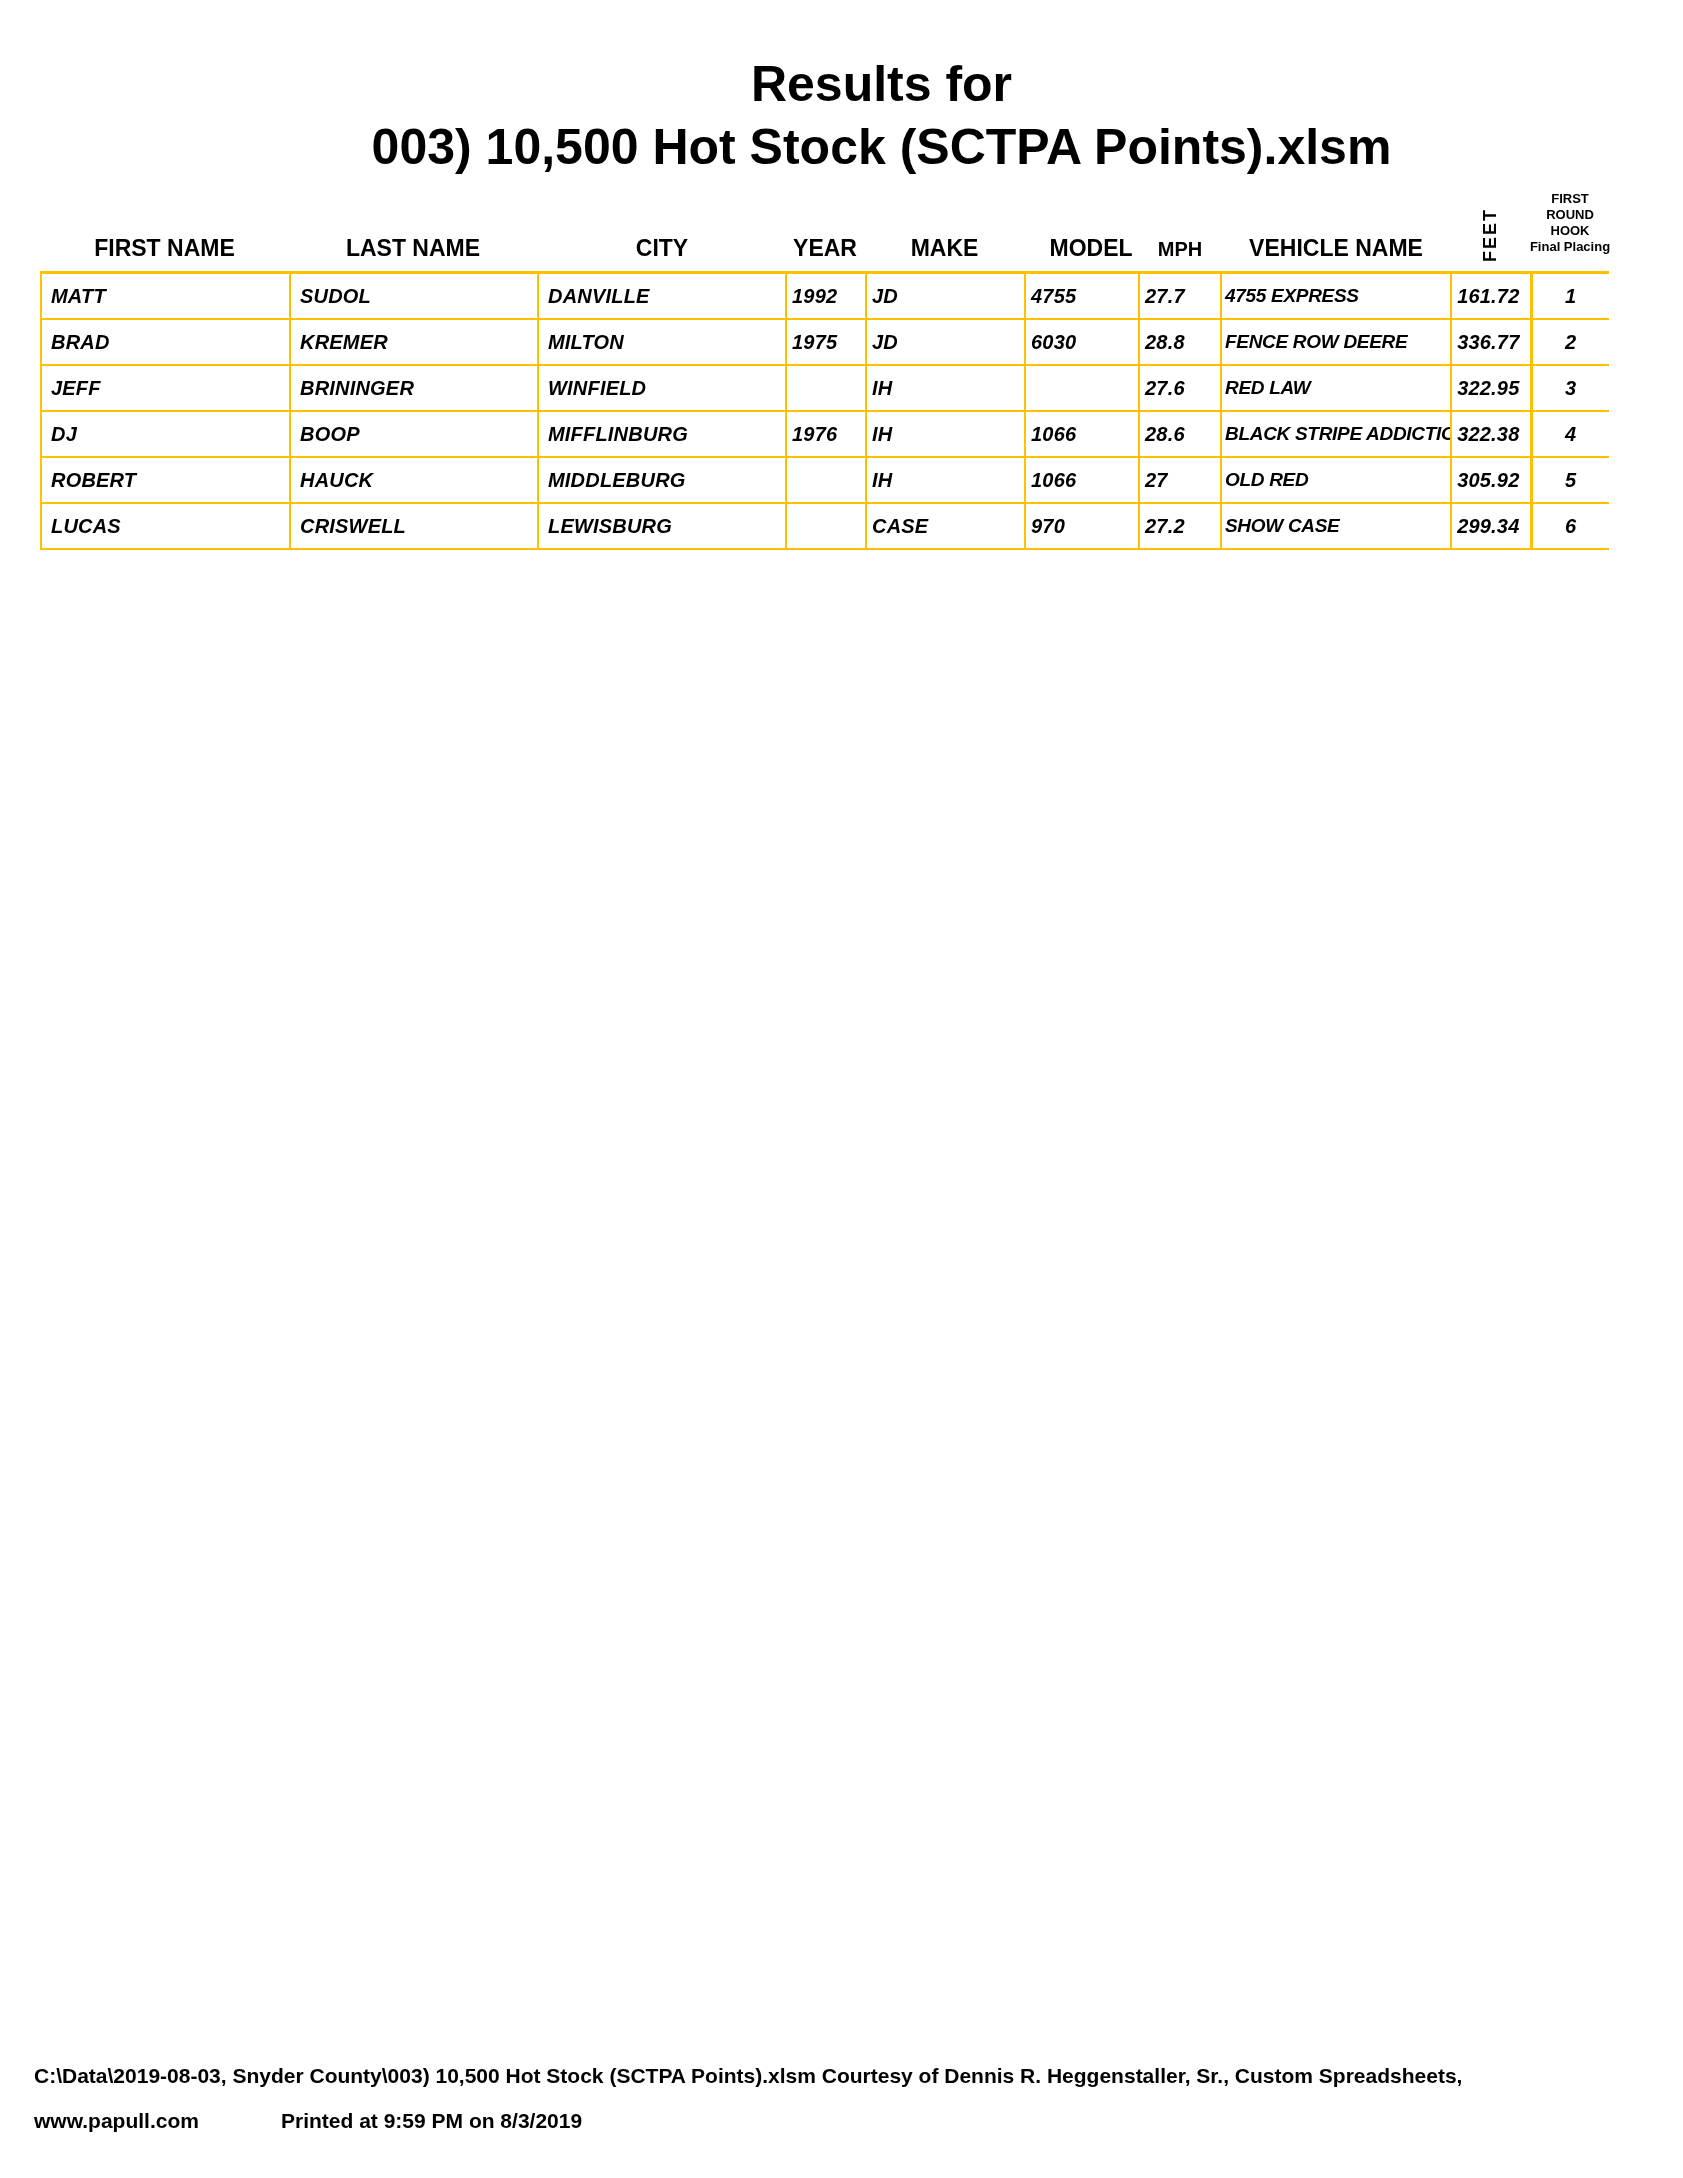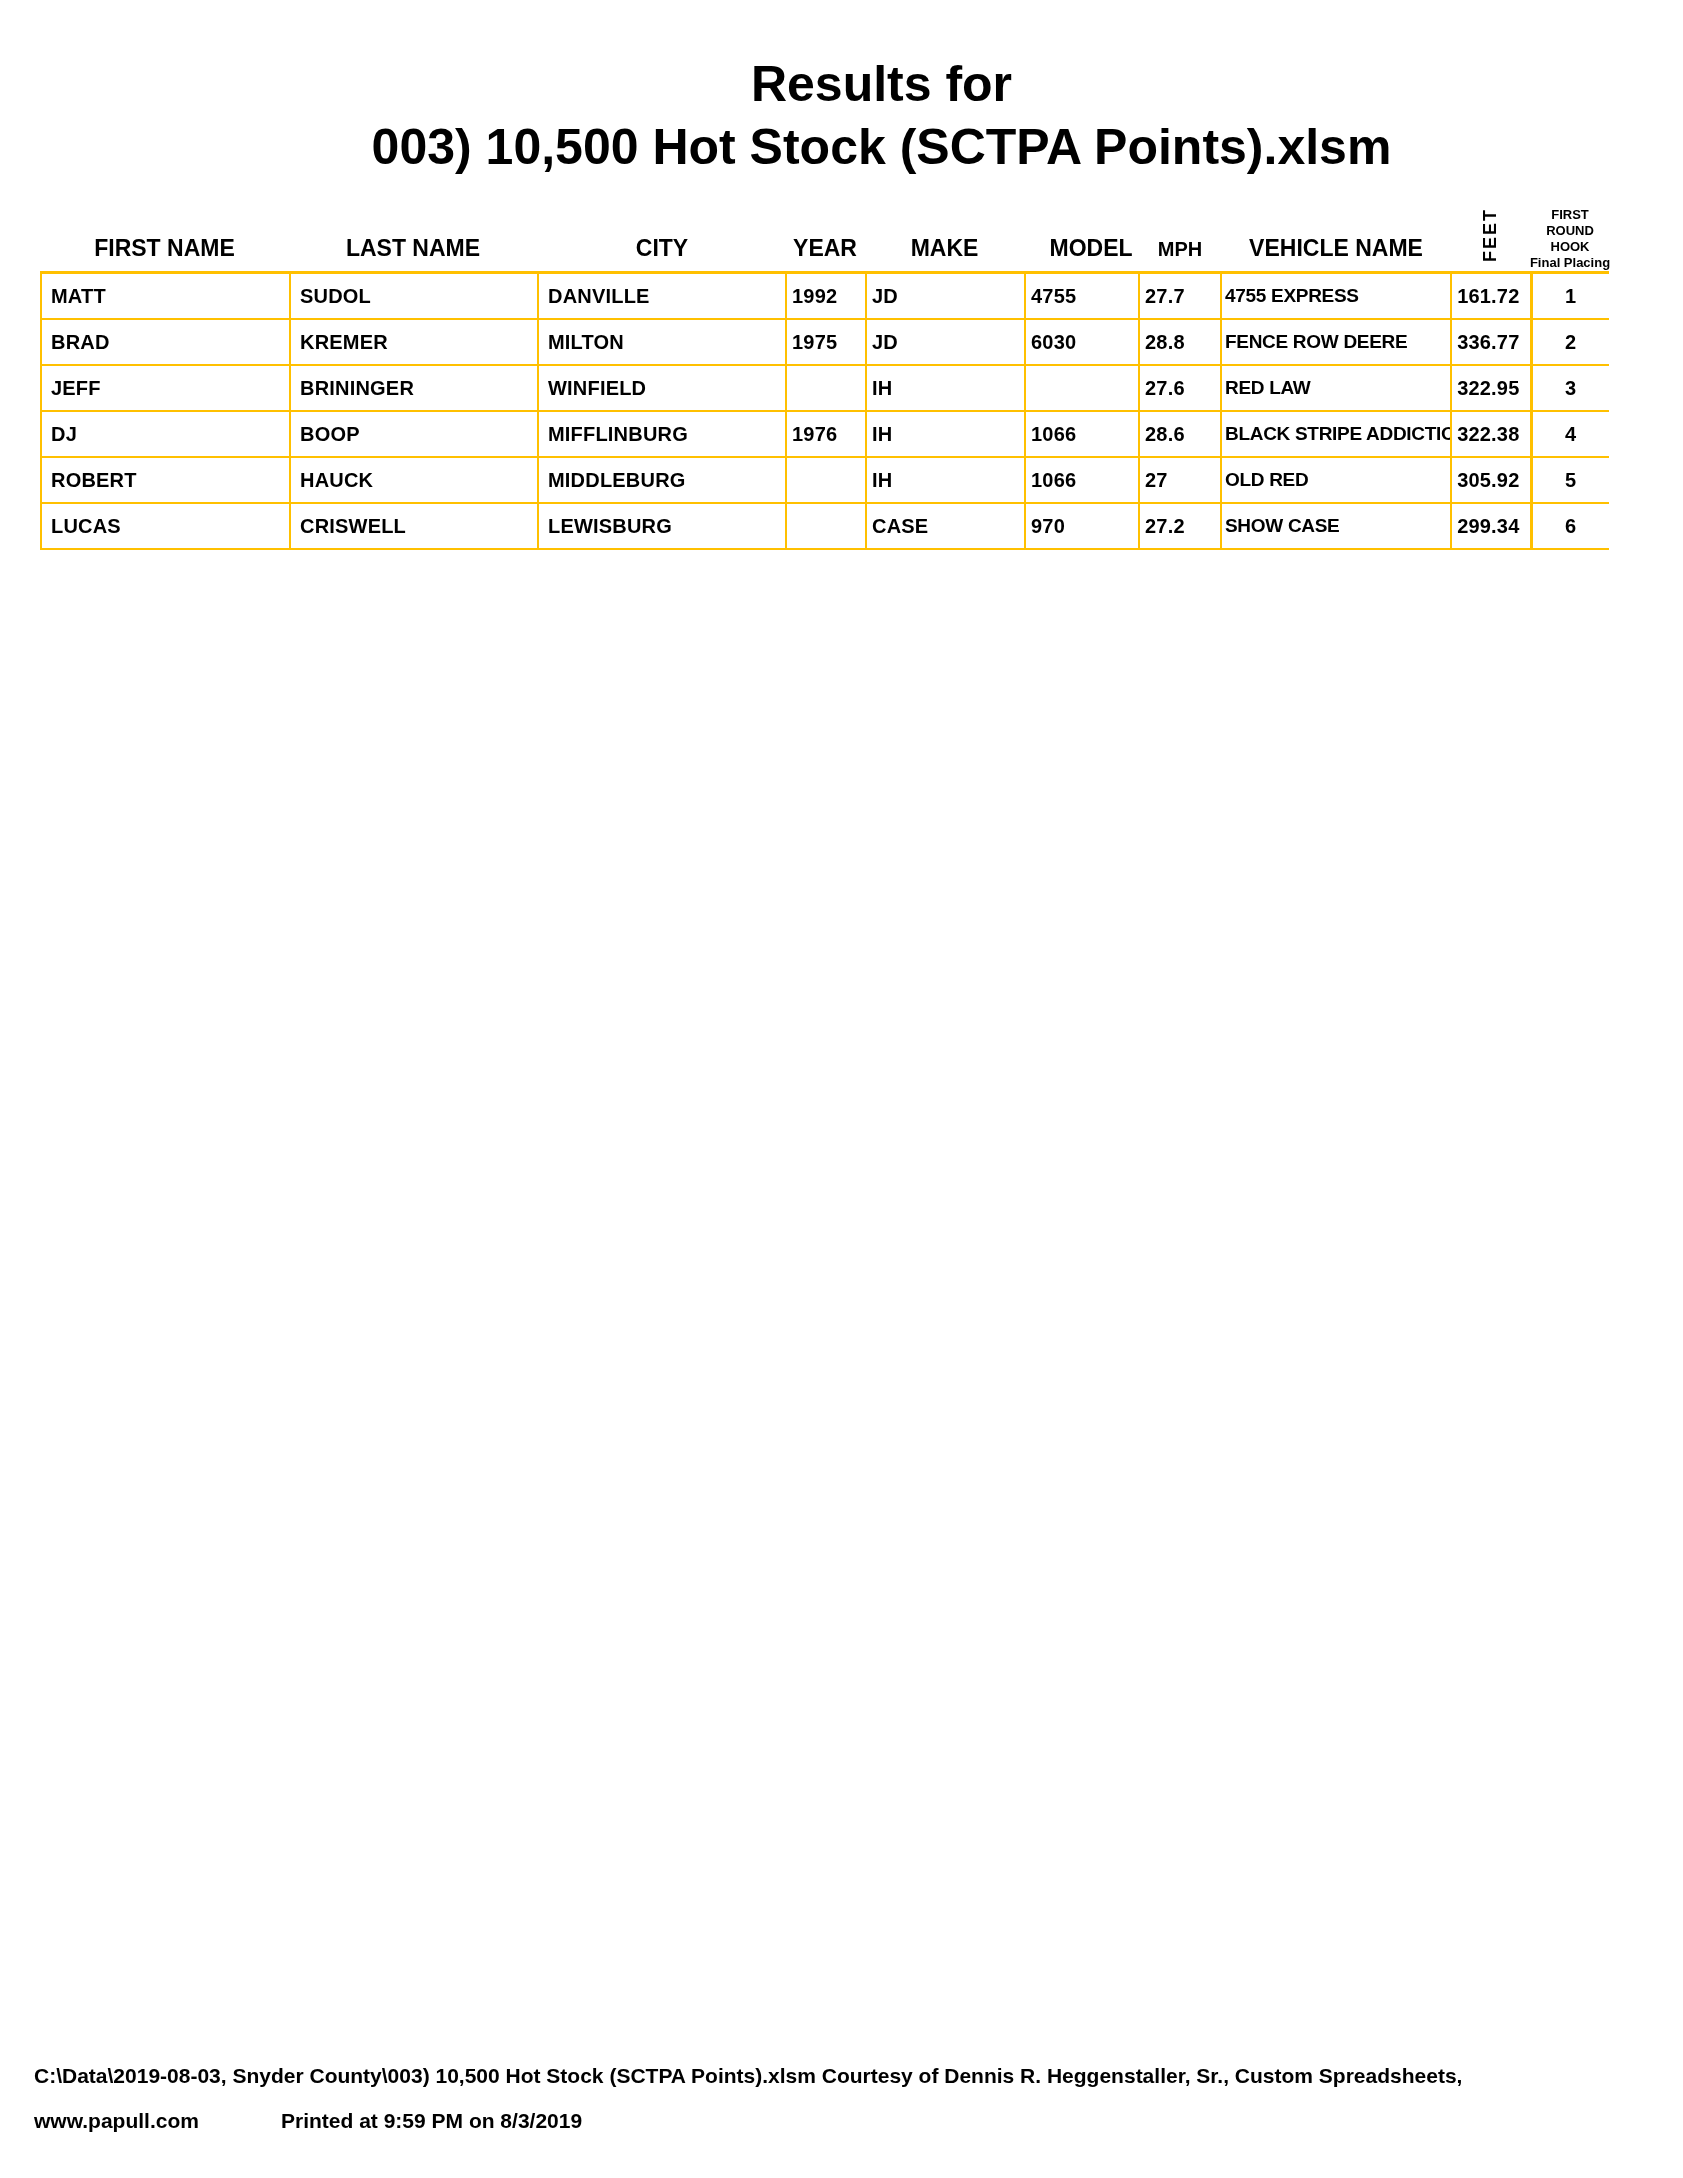--- a/index.html
+++ b/index.html
@@ -32,39 +32,40 @@
   }
   .hdr.small { font-size: 20px; padding-bottom: 10px; }
   .hdr .rot {
     writing-mode: vertical-rl;
     transform: rotate(180deg);
     font-size: 18px; letter-spacing: 2px;
     line-height: 1;
   }
   .hdr.mini {
     font-size: 13px; line-height: 16px;
-    padding-bottom: 0; white-space: pre-line;
+    padding-bottom: 16px; white-space: pre-line;
   }
   .hdr.mini .sub { white-space: nowrap; }
 
   
   #grid {
     position: absolute; left: 40px; top: 271px;
     width: 1569px;
     border-collapse: collapse; table-layout: fixed;
     border-top: 3px solid var(--border);
   }
   #grid td {
     border: 2px solid var(--border);
     height: 44px;
     font-size: 20px;
     padding: 0 0 0 9px;
     overflow: hidden; white-space: nowrap;
     vertical-align: middle;
     letter-spacing: 0.2px;
+    font-style: italic;
   }
   #grid td.c3, #grid td.c4, #grid td.c5, #grid td.c6 { padding-left: 5px; }
   #grid td.c7 { padding-left: 3px; font-size: 19px; letter-spacing: -0.3px; }
   #grid td.c8 { text-align: right; padding: 0 10px 0 0; }
   #grid td.c9 { text-align: center; padding: 0; border-right: none; border-left: 3px solid var(--border); }
 
   
   .footer { position: absolute; font-size: 21px; white-space: nowrap; }
   #footer1 { top: 2064px; left: 34px; }
   #footer-www { top: 2109px; left: 34px; }

